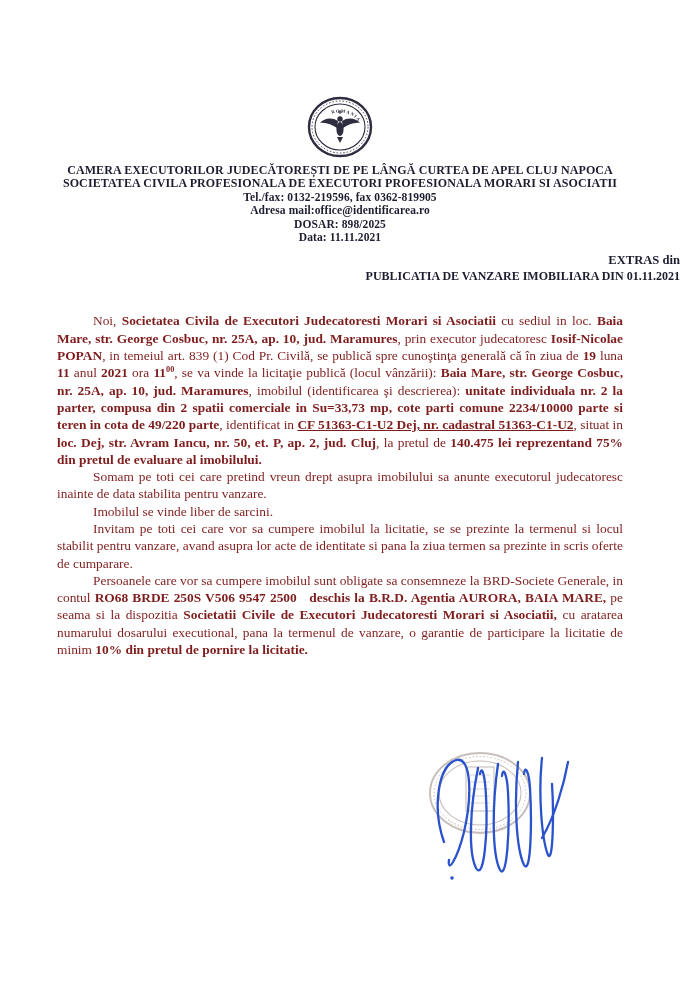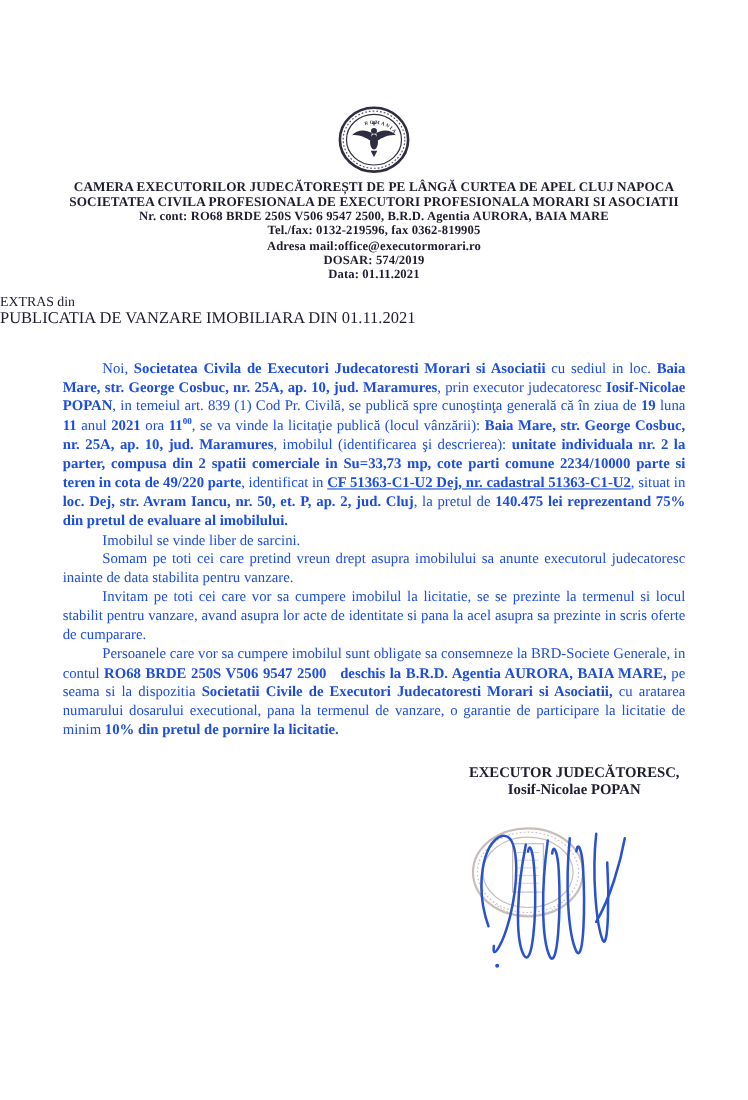--- a/index.html
+++ b/index.html
@@ -5,25 +5,25 @@
   html,body{margin:0;padding:0;background:#e8e8e8;}
   .page{
     width:680px;height:1000px;margin:0 auto;background:#ffffff;
     position:relative;overflow:hidden;
     font-family:"Liberation Serif",serif;color:#22222e;
   }
   .seal-wrap{display:flex;justify-content:center;padding-top:93px;}
   .header{text-align:center;font-weight:bold;margin-top:3px;
     font-size:11.5px;line-height:13.4px;color:#1d1d30;letter-spacing:.1px;}
   .header .h-wide{font-size:12px;}
-  .title{text-align:left;font-weight:normal;color:#1d1d30;margin-top:9px;}
+  .title{text-align:right;font-weight:bold;color:#1d1d30;margin-top:9px;}
   .title .t1{font-size:12.6px;line-height:15px;}
-  .title .t2{font-size:15px;line-height:17px;}
+  .title .t2{font-size:12px;line-height:17px;}
   .doc-body{margin:27px 57px 0 57px;text-align:justify;
-    font-size:13.4px;line-height:17.3px;color:#1d4ed8;}
+    font-size:13.4px;line-height:17.3px;color:#7f1d1d;}
   .doc-body p{margin:0;text-indent:36px;}
   .b{font-weight:bold;}
   .u{text-decoration:underline;}
   sup{font-size:.62em;line-height:0;}
   .sig-block{margin:22px 18px 0 auto;width:280px;text-align:center;
     font-weight:bold;font-size:13.4px;line-height:16.5px;color:#1d1d30;}
   .art{position:absolute;left:392px;top:740px;width:215px;height:160px;}
 </style>
 </head>
 <body>
@@ -46,44 +46,39 @@
         <circle cx="38" cy="26" r="2.7"></circle>
         <path d="M38,17 l0,4 M36,19 l4,0" stroke="#2e2e40" stroke-width="1" fill="none"></path>
         <path d="M35,44 L41,44 L38,50 Z"></path>
       </g>
     </svg>
   </div>
 
   <div class="header">
     <div class="h-wide">CAMERA EXECUTORILOR JUDECĂTOREȘTI DE PE LÂNGĂ CURTEA DE APEL CLUJ NAPOCA</div>
     <div class="h-wide">SOCIETATEA CIVILA PROFESIONALA DE EXECUTORI PROFESIONALA MORARI SI ASOCIATII</div>
-    <div>Nr. cont: RO68 BRDE 250S V506 9547 2500, B.R.D. Agentia AURORA, BAIA MARE</div>
     <div>Tel./fax: 0132-219596, fax 0362-819905</div>
-    <div>Adresa mail:office@executormorari.ro</div>
-    <div>DOSAR: 574/2019</div>
-    <div>Data: 01.11.2021</div>
+    <div>Adresa mail:office@identificarea.ro</div>
+    <div>DOSAR: 898/2025</div>
+    <div>Data: 11.11.2021</div>
   </div>
 
   <div class="title">
     <div class="t1">EXTRAS din</div>
     <div class="t2">PUBLICATIA DE VANZARE IMOBILIARA DIN 01.11.2021</div>
   </div>
 
   <div class="doc-body">
     <p><span>Noi, </span><span class="b">Societatea Civila de Executori Judecatoresti Morari si Asociatii</span><span> cu sediul in loc. </span><span class="b">Baia Mare, str. George Cosbuc, nr. 25A, ap. 10, jud. Maramures</span><span>, prin executor judecatoresc </span><span class="b">Iosif-Nicolae POPAN</span><span>, in temeiul art. 839 (1) Cod Pr. Civilă, se publică spre cunoştinţa generală că în ziua de </span><span class="b">19</span><span> luna </span><span class="b">11</span><span> anul </span><span class="b">2021</span><span> ora </span><span class="b">11</span><sup class="b">00</sup><span>, se va vinde la licitaţie publică (locul vânzării): </span><span class="b">Baia Mare, str. George Cosbuc, nr. 25A, ap. 10, jud. Maramures</span><span>, imobilul (identificarea şi descrierea): </span><span class="b">unitate individuala nr. 2 la parter, compusa din 2 spatii comerciale in Su=33,73 mp, cote parti comune 2234/10000 parte si teren in cota de 49/220 parte</span><span>, identificat in </span><span class="b u">CF 51363-C1-U2 Dej, nr. cadastral 51363-C1-U2</span><span>, situat in </span><span class="b">loc. Dej, str. Avram Iancu, nr. 50, et. P, ap. 2, jud. Cluj</span><span>, la pretul de </span><span class="b">140.475 lei reprezentand 75% din pretul de evaluare al imobilului.</span></p>
+    <p><span>Somam pe toti cei care pretind vreun drept asupra imobilului sa anunte executorul judecatoresc inainte de data stabilita pentru vanzare.</span></p>
     <p><span>Imobilul se vinde liber de sarcini.</span></p>
-    <p><span>Somam pe toti cei care pretind vreun drept asupra imobilului sa anunte executorul judecatoresc inainte de data stabilita pentru vanzare.</span></p>
-    <p><span>Invitam pe toti cei care vor sa cumpere imobilul la licitatie, se se prezinte la termenul si locul stabilit pentru vanzare, avand asupra lor acte de identitate si pana la acel asupra sa prezinte in scris oferte de cumparare.</span></p>
+    <p><span>Invitam pe toti cei care vor sa cumpere imobilul la licitatie, se se prezinte la termenul si locul stabilit pentru vanzare, avand asupra lor acte de identitate si pana la ziua termen sa prezinte in scris oferte de cumparare.</span></p>
     <p><span>Persoanele care vor sa cumpere imobilul sunt obligate sa consemneze la BRD-Societe Generale, in contul </span><span class="b">RO68 BRDE 250S V506 9547 2500&nbsp;&nbsp;&nbsp;deschis la B.R.D. Agentia AURORA, BAIA MARE,</span><span> pe seama si la dispozitia </span><span class="b">Societatii Civile de Executori Judecatoresti Morari si Asociatii,</span><span> cu aratarea numarului dosarului executional, pana la termenul de vanzare, o garantie de participare la licitatie de minim </span><span class="b">10% din pretul de pornire la licitatie.</span></p>
   </div>
 
-  <div class="sig-block">
-    <div>EXECUTOR JUDECĂTORESC,</div>
-    <div>Iosif-Nicolae POPAN</div>
-  </div>
 
   <svg class="art" viewBox="0 0 215 160">
 
     <g stroke="#c2b8b4" fill="none" opacity=".9">
       <ellipse cx="88" cy="53" rx="50" ry="40" stroke-width="2"></ellipse>
       <ellipse cx="88" cy="53" rx="46" ry="36.5" stroke-width="1" stroke-dasharray="1.6,2"></ellipse>
       <ellipse cx="88" cy="53" rx="41" ry="32" stroke-width="1.1"></ellipse>
       <rect x="74" y="27" width="28" height="44" stroke-width="1.1"></rect>
       <path d="M78,35 h20 M78,42 h20 M78,49 h20 M78,56 h20 M78,63 h20" stroke-width=".8" opacity=".8"></path>
       <path d="M56,80 a40,30 0 0 0 64,0" stroke-width="1" stroke-dasharray="1.2,1.8"></path>

